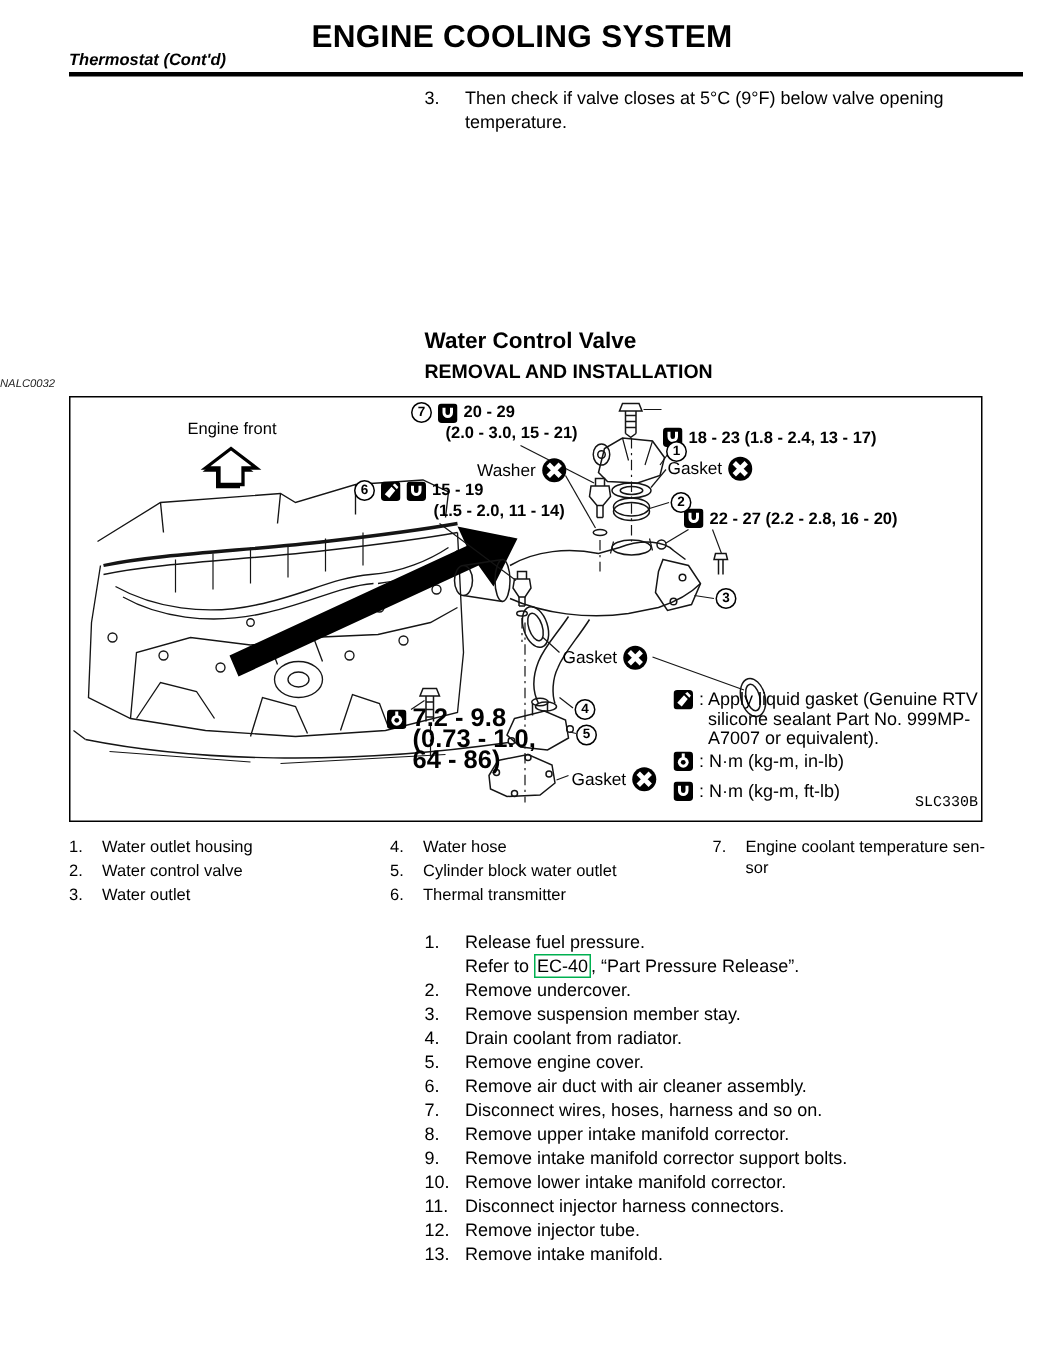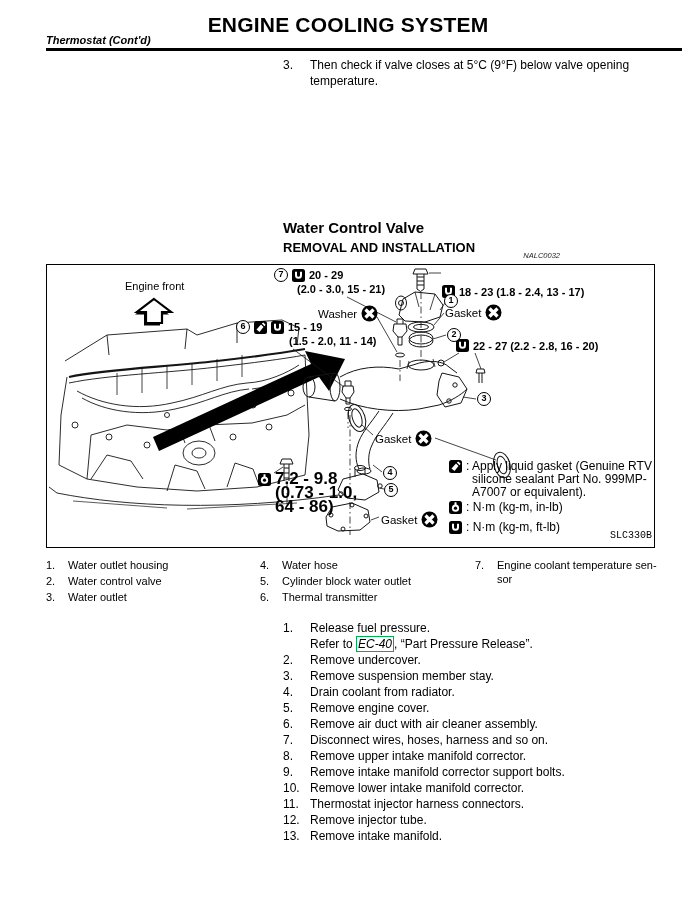--- a/index.html
+++ b/index.html
@@ -15,21 +15,21 @@
     font-size:21px; font-weight:bold; letter-spacing:0.2px; }
   .cont-label { left:46px; top:34px; font-size:11px; font-style:italic; font-weight:bold; }
   .top-rule { left:46px; top:48px; width:636px; height:2.5px; background:#000; }
 
   .intro-step { left:283px; top:57px; width:399px; display:flex; font-size:12px; line-height:16px; }
   .intro-step .num { width:27px; flex:0 0 27px; }
 
   
   .sec-title { left:283px; top:219px; font-size:15px; font-weight:bold; }
   .sec-sub { left:283px; top:240px; font-size:13px; font-weight:bold; }
-  .sec-code { left:0; top:251px; width:560px; text-align:right;
+  .sec-code { left:0; top:251px; width:560px; text-align:left;
     font-size:7.5px; font-style:italic; color:#222; }
 
   
   .figure { left:46px; top:264px; width:609px; height:284px; border:1.4px solid #000; }
   .figure .fl { position:absolute; white-space:nowrap; display:flex; align-items:center;
     gap:4px; font-size:11px; font-weight:bold; }
   .figure .fl.reg { font-weight:normal; font-size:11.5px; }
   .figure .fl .txt { display:inline-block; }
   .sub-line { position:absolute; white-space:nowrap; font-size:11px; font-weight:bold; }
   .engine-front { position:absolute; font-size:11px; font-weight:normal; }
@@ -50,21 +50,21 @@
   
   .parts-col { position:absolute; font-size:11px; line-height:16px; }
   .parts-col .row { display:flex; }
   .parts-col .row .num { width:22px; flex:0 0 22px; }
   .wrap2 { line-height:14px; padding-top:1px; }
 
   
   .procedure { left:283px; top:620px; width:400px; font-size:12px; line-height:16px; }
   .procedure .row { display:flex; }
   .procedure .row .num { width:27px; flex:0 0 27px; }
-  .ref-box { border:1.2px solid #00b050; padding:0 1px;font-style:italic; }
+  .ref-box { border:1.2px solid #00b050; padding:0 1px; }
 </style>
 </head>
 <body>
 
 <div class="abs page-title">ENGINE COOLING SYSTEM</div>
 <div class="abs cont-label">Thermostat (Cont'd)</div>
 <div class="abs top-rule"></div>
 
 <div class="abs intro-step">
   <span class="num">3.</span>
@@ -434,21 +434,21 @@
   <div class="row">
       <span class="num">9.</span>
       <span>Remove intake manifold corrector support bolts.</span>
     </div>
   <div class="row">
       <span class="num">10.</span>
       <span>Remove lower intake manifold corrector.</span>
     </div>
   <div class="row">
       <span class="num">11.</span>
-      <span>Thermostat injector harness connectors.</span>
+      <span>Disconnect injector harness connectors.</span>
     </div>
   <div class="row">
       <span class="num">12.</span>
       <span>Remove injector tube.</span>
     </div>
   <div class="row">
       <span class="num">13.</span>
       <span>Remove intake manifold.</span>
     </div>
 </div>

